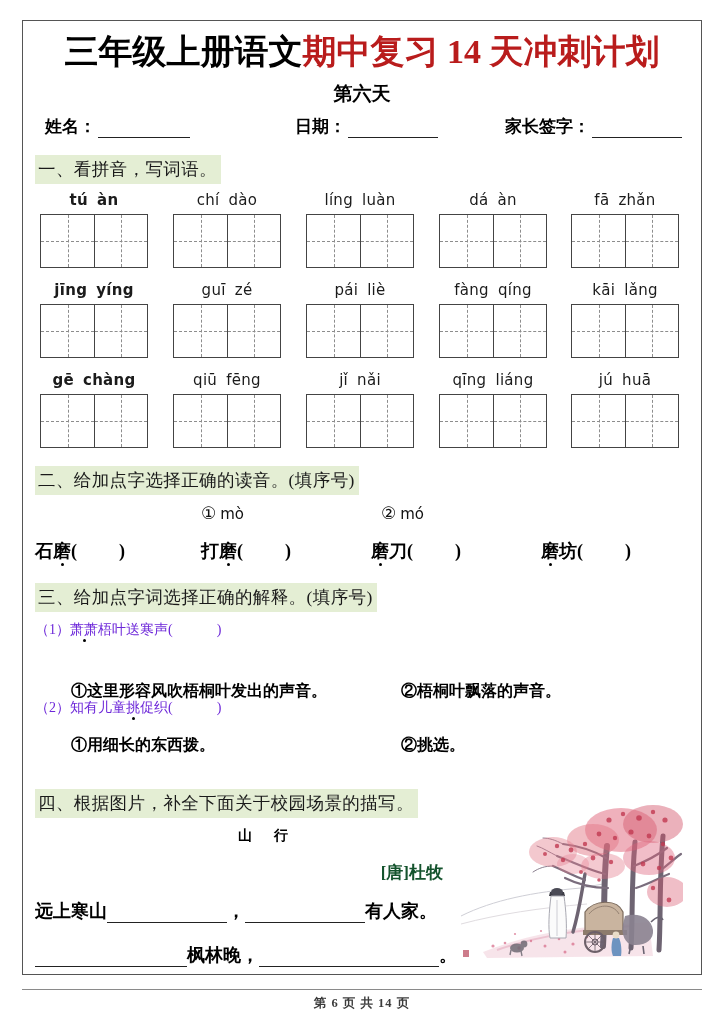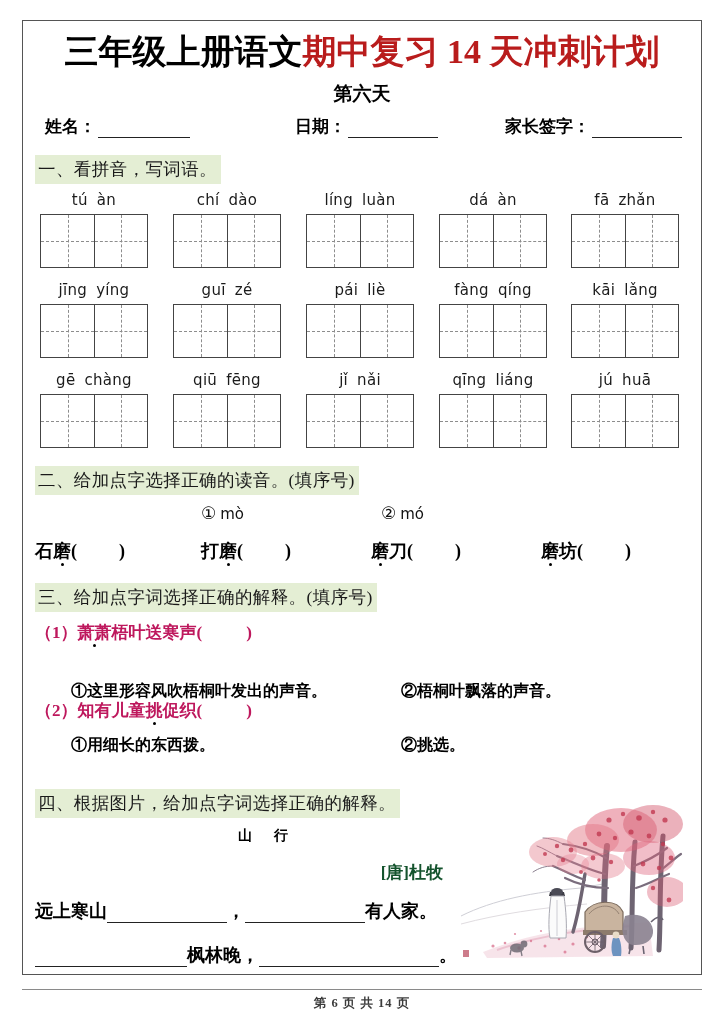--- a/index.html
+++ b/index.html
@@ -115,21 +115,21 @@
   }
   #pin-row-1 { top: 168px; }
   #pin-row-2 { top: 258px; }
   #pin-row-3 { top: 348px; }
 
   .pin-cellgroup {
     position: absolute;
     width: 118px;
     text-align: center;
   }
-  .pin-cellgroup.g0 { left: 12px; }
+  .pin-cellgroup.g0 { left: 12px; font-weight: bold; }
   .pin-cellgroup.g1 { left: 145px; }
   .pin-cellgroup.g2 { left: 278px; }
   .pin-cellgroup.g3 { left: 411px; }
   .pin-cellgroup.g4 { left: 543px; }
 
   .pin-text {
     font-family: "DejaVu Sans", "Liberation Sans", sans-serif;
     font-size: 15px;
     color: #1b1b1b;
     height: 22px;
@@ -227,23 +227,23 @@
   .s2-word .gap { display: inline-block; width: 42px; }
   #s2w-0 { left: 12px; }
   #s2w-1 { left: 178px; }
   #s2w-2 { left: 348px; }
   #s2w-3 { left: 518px; }
 
   
   .s3-stem {
     position: absolute;
     white-space: nowrap;
-    font-weight: bold;
-    font-size: 17px;
-    color: #be185d;
+    font-weight: normal;
+    font-size: 14px;
+    color: #6d28d9;
   }
   .s3-stem .dotted {
     position: relative;
     display: inline-block;
   }
   .s3-stem .dotted::after {
     content: "";
     position: absolute;
     left: 50%;
     bottom: -3px;
@@ -534,21 +534,21 @@
     </div>
 
     <div class="s3-stem" id="s3-q2-stem">
       <span>（2）</span><span>知有儿童</span><span class="dotted">挑</span><span>促织</span><span>(</span><span class="gap"></span><span>)</span>
     </div>
     <div class="s3-choices" id="s3-q2-ch">
       <span class="s3-choice" id="s3-q2-c0">①用细长的东西拨。</span>
       <span class="s3-choice" id="s3-q2-c1">②挑选。</span>
     </div>
 
-    <div class="sec-head" id="sec4-head">四、根据图片，给加点字词选择正确的解释。</div>
+    <div class="sec-head" id="sec4-head">四、根据图片，补全下面关于校园场景的描写。</div>
 
     <div id="poem-title">
       <span>山</span><span class="sp"></span><span>行</span>
     </div>
     <div id="poem-author">[唐]杜牧</div>
 
     <div class="poem-line" id="poem-line-1">
       <span>远上寒山</span>
         <span class="blank b1"></span>
         <span>，</span>

